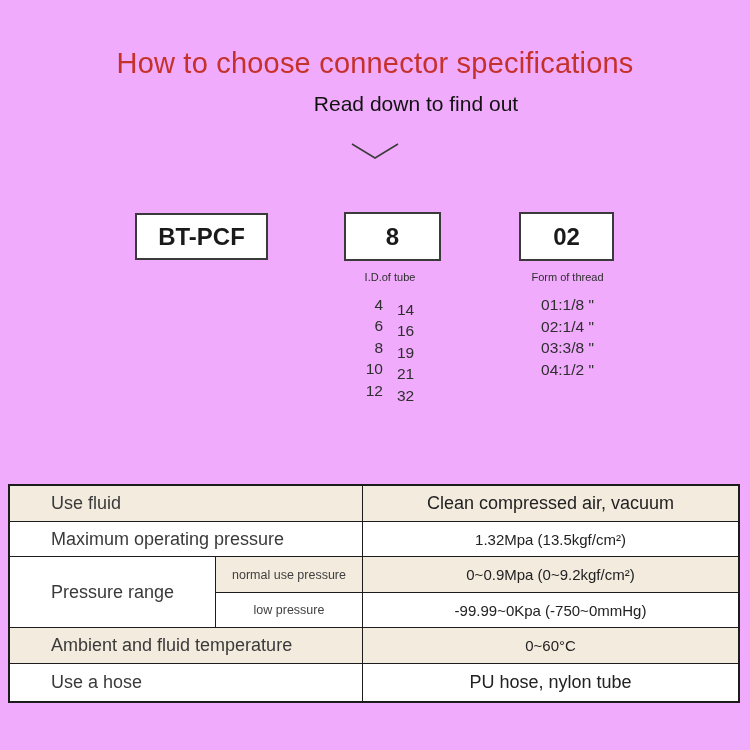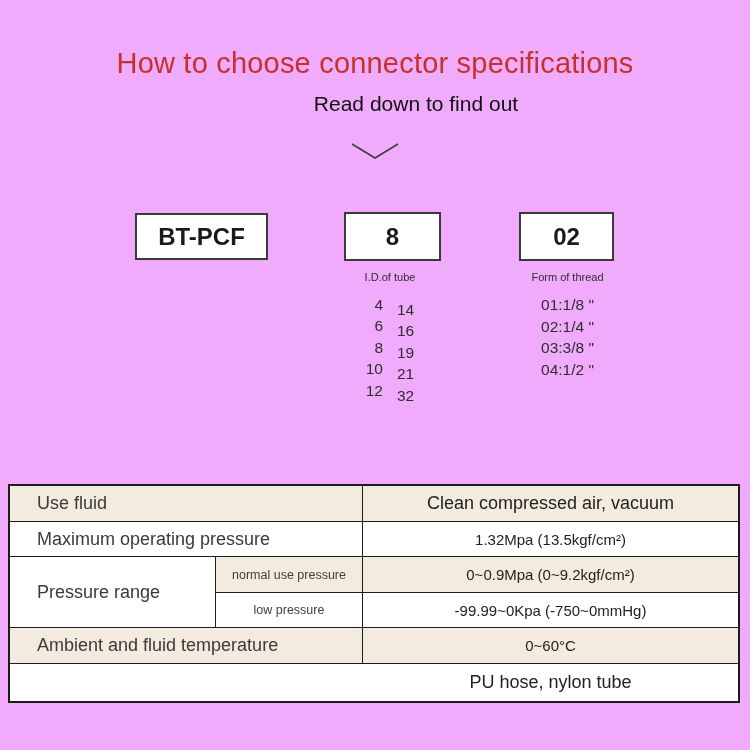--- a/index.html
+++ b/index.html
@@ -103,21 +103,21 @@
     display: grid;
     grid-template-columns: 206px 147px 1fr;
     grid-template-rows: 36px 35px 36px 35px 36px 1fr;
     box-sizing: border-box;
   }
   .cell { box-sizing: border-box; display: flex; align-items: center; }
   .beige { background: #f3ebde; }
   .br { border-right: 1px solid #1c1c1c; }
   .bb { border-bottom: 1px solid #1c1c1c; }
   .lbl {
-    padding-left: 27px;
+    padding-left: 41px;
     font-size: 18px;
     color: #3a3a3a;
   }
   .val { justify-content: center; color: #222222; text-align: center; }
   .val-lg { font-size: 18px; }
   .val-sm { font-size: 15px; }
   .sublbl {
     justify-content: center;
     font-size: 12.5px;
     color: #3f3f3f;
@@ -201,16 +201,17 @@
 
     <div class="cell lbl br bb prl">Pressure range</div>
     <div class="cell sublbl beige br bb r3s">normal use pressure</div>
     <div class="cell val val-sm beige bb r3v">0~0.9Mpa (0~9.2kgf/cm²)</div>
     <div class="cell sublbl br bb r4s">low pressure</div>
     <div class="cell val val-sm bb r4v">-99.99~0Kpa (-750~0mmHg)</div>
 
     <div class="cell lbl beige br bb r5l">Ambient and fluid temperature</div>
     <div class="cell val val-sm beige bb r5v">0~60°C</div>
 
+    <div class="cell lbl br r6l">Use a hose</div>
     <div class="cell val val-lg r6v">PU hose, nylon tube</div>
 
   </div>
 </div>
 
 </body></html>

